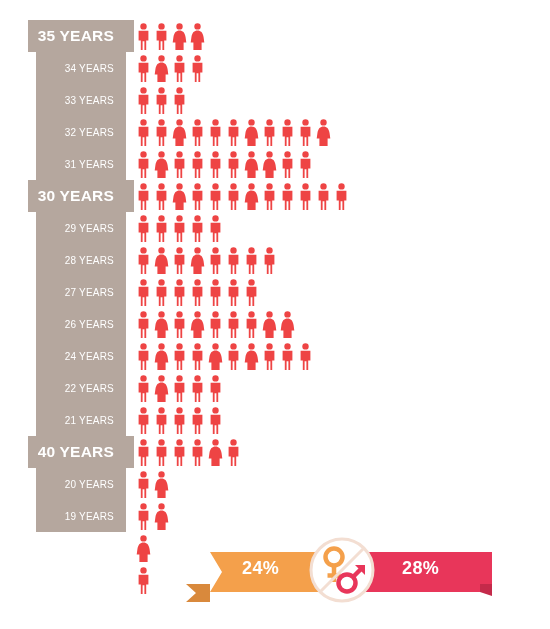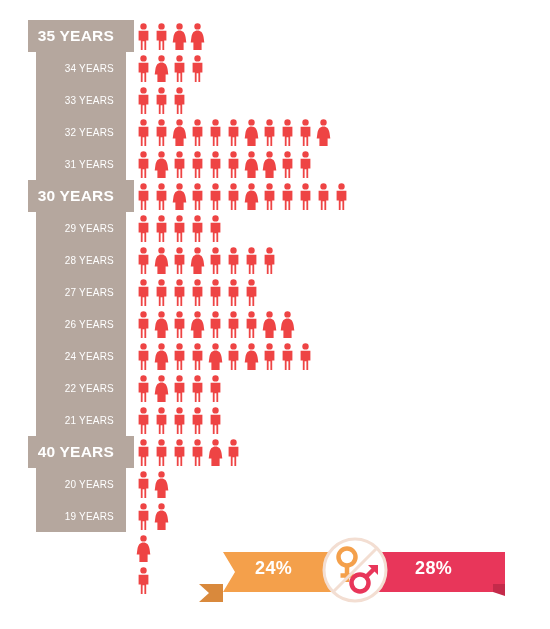--- a/index.html
+++ b/index.html
@@ -85,21 +85,21 @@
   .figure {
     width: 15px;
     height: 27px;
     display: block;
     flex: 0 0 auto;
   }
 
   
   #gender-ribbon {
     position: absolute;
-    left: 193px;
+    left: 180px;
     top: 540px;
     width: 312px;
     height: 62px;
   }
   .ribbon-svg {
     position: absolute;
     left: 0;
     top: 0;
   }
   .ribbon-label {

